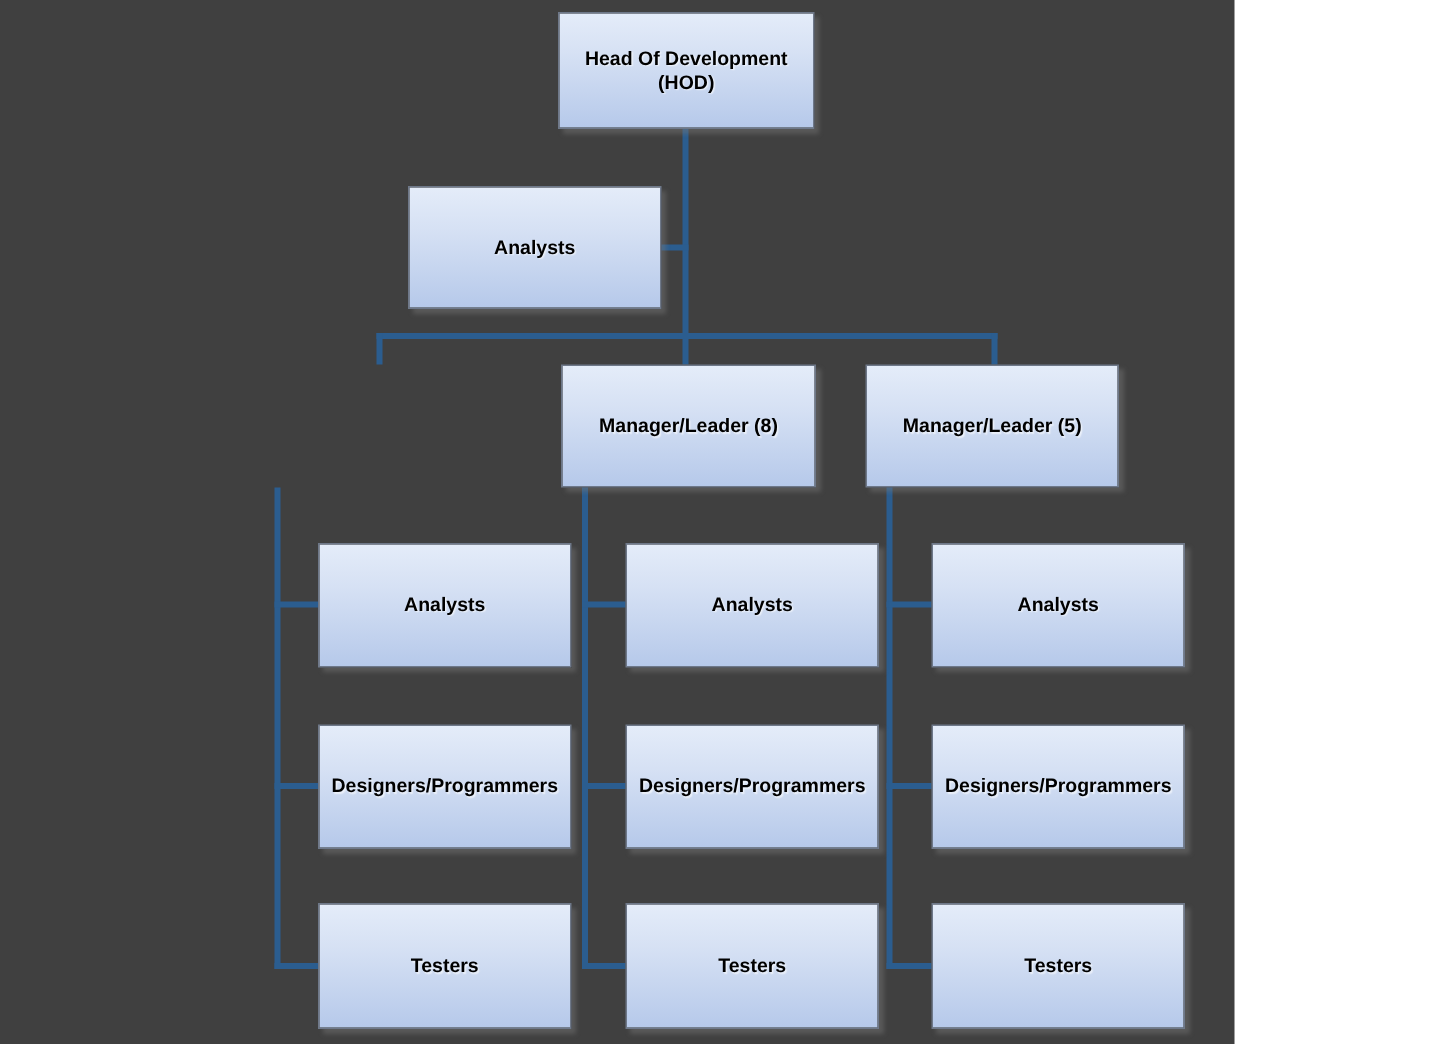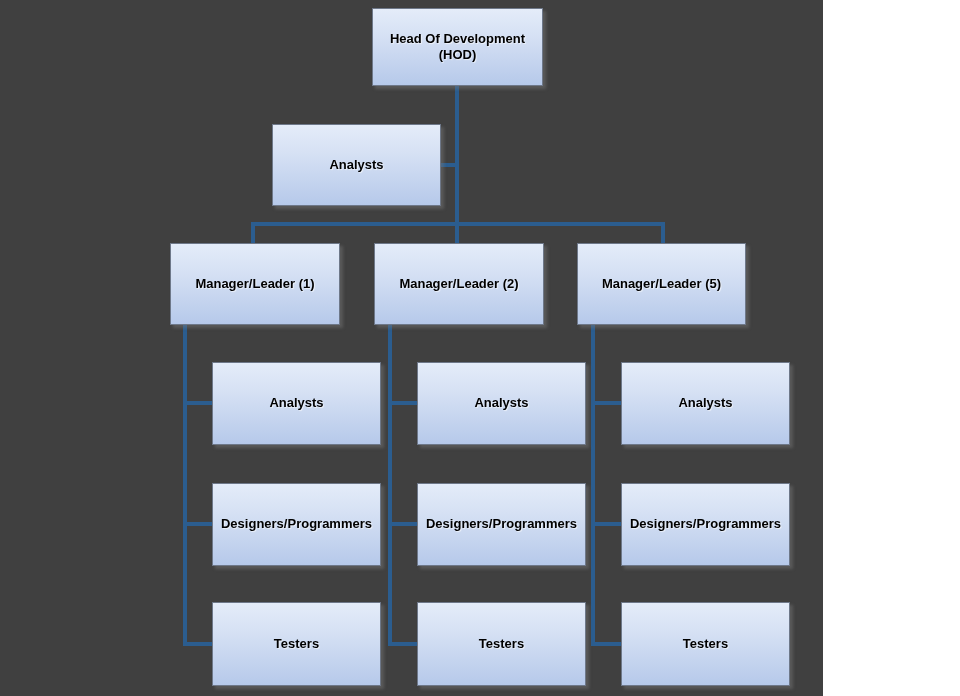--- a/index.html
+++ b/index.html
@@ -65,25 +65,22 @@
   <div class="conn" style="left:591px; top:642px; width:30px; height:4px;"></div>
 
   <div class="node hod" style="left:372px; top:8px; width:171px; height:78px;">
     <span>Head Of Development (HOD)</span>
   </div>
 
   <div class="node" style="left:272px; top:124px; width:169px; height:82px;">
     <span>Analysts</span>
   </div>
 
-  <div class="node" style="left:170px; top:243px; width:170px; height:82px;">
-    <span>Manager/Leader (1)</span>
-  </div>
   <div class="node" style="left:374px; top:243px; width:170px; height:82px;">
-    <span>Manager/Leader (2)</span>
+    <span>Manager/Leader (8)</span>
   </div>
   <div class="node" style="left:577px; top:243px; width:169px; height:82px;">
     <span>Manager/Leader (5)</span>
   </div>
 
   <div class="node" style="left:212px; top:362px; width:169px; height:83px;">
     <span>Analysts</span>
   </div>
   <div class="node" style="left:212px; top:483px; width:169px; height:83px;">
     <span>Designers/Programmers</span>

